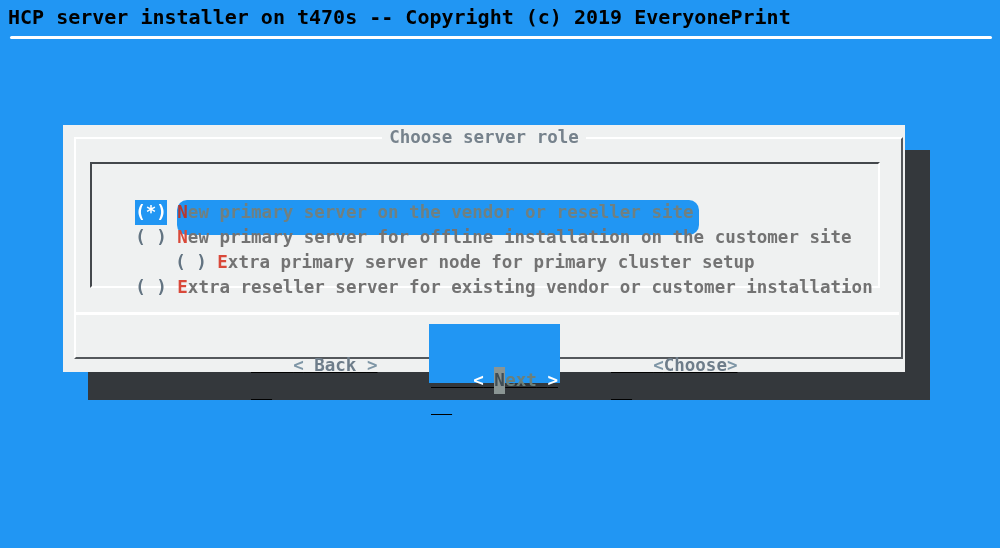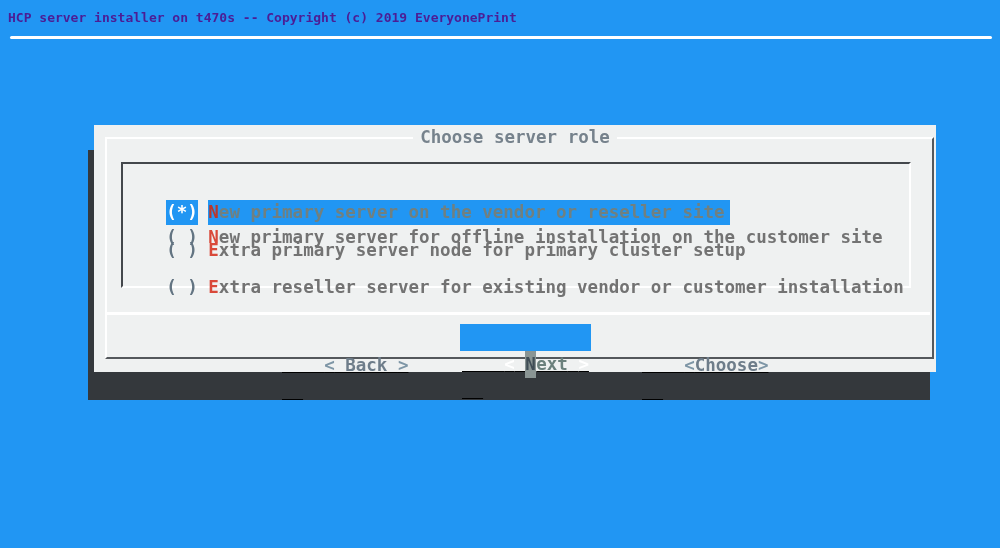--- a/index.html
+++ b/index.html
@@ -5,32 +5,32 @@
   html,body{margin:0;padding:0;}
   body{
     width:1000px;height:548px;position:relative;overflow:hidden;
     background:#2196f3;
     font-family:"DejaVu Sans Mono","Liberation Mono",monospace;
     font-weight:bold;
   }
   .abs{position:absolute;}
   
   .backtitle{
-    left:8px;top:5px;font-size:13px;line-height:25px;color:#4c1d95;
+    left:8px;top:5px;font-size:20px;line-height:25px;color:#000000;
     white-space:pre;
   }
   .backtitle-sep{
     left:10px;top:36px;width:982px;height:3px;background:#ffffff;border-radius:2px;
   }
   
   .shadow{
     left:88px;top:150px;width:842px;height:250px;background:#34383c;
   }
   .dialog{
-    left:63px;top:125px;width:842px;height:247px;background:#eff1f1;margin-left:31px;
+    left:63px;top:125px;width:842px;height:247px;background:#eff1f1;
   }
   .inner-border{
     position:absolute;left:11px;top:12px;right:2px;bottom:13px;
     border-top:2px solid #ffffff;border-left:2px solid #ffffff;
     border-right:2px solid #54585c;border-bottom:2px solid #54585c;
   }
   .title-wrap{
     position:absolute;left:0;top:2px;width:100%;text-align:center;
   }
   .title{
@@ -42,40 +42,40 @@
     position:absolute;left:27px;top:37px;width:786px;height:122px;
     border-top:2px solid #44484c;border-left:2px solid #44484c;
     border-right:2px solid #ffffff;border-bottom:2px solid #ffffff;
   }
   .row{
     position:absolute;left:30px;height:25px;line-height:25px;
     font-size:17.5px;white-space:pre;
   }
   .row .tag{display:inline-block;height:25px;color:#637482;}
   .row .sp{display:inline-block;height:25px;}
-  .row .lbl{display:inline-block;height:25px;}
+  .row .lbl{display:inline-block;height:35px;border-radius:10px;}
   .row .hot{color:#d9493a;}
   .row .rest{color:#737373;}
   .row.selected .tag{background:#2196f3;color:#ffffff;}
   .row.selected .lbl{background:#2196f3;padding-right:5px;}
   .row.selected .hot{color:#b8382e;}
   .row.selected .rest{color:#708080;}
   
   .btn-sep{
     position:absolute;left:13px;top:187px;width:823px;height:3px;background:#ffffff;
   }
   .btn{
     position:absolute;height:27px;line-height:27px;font-size:17.5px;
     white-space:pre;cursor:default;text-decoration:underline;
   }
   .btn .br{color:#7e96a6;}
   .btn .lbl{color:#6e7d8a;}
   .btn-back{left:188px;top:200px;}
   .btn-next{
-    left:366px;top:199px;background:#2196f3;padding:0 2px;
+    left:366px;top:199px;background:#2196f3;padding:16px 2px;
   }
   .btn-next .br{color:#ffffff;}
   .btn-next .lbl{color:#6b807c;}
   .btn-next .cursor{
     display:inline-block;width:11px;background:#8a9594;color:#3f4d56;
   }
   .btn-cancel{left:548px;top:200px;}
 </style>
 </head>
 <body>
@@ -106,19 +106,19 @@
 
   <div class="btn btn-cancel">
     <span class="br">&lt;</span><span class="lbl">Choose</span><span class="br">&gt;</span>
   </div>
 <div class="row selected" style="top: 50px;">
     <span class="tag">(*)</span><span class="sp"> </span><span class="lbl"><span class="hot">N</span><span class="rest">ew primary server on the vendor or reseller site</span></span>
   </div>
     <div class="row" style="top: 75px;">
     <span class="tag">( )</span><span class="sp"> </span><span class="lbl"><span class="hot">N</span><span class="rest">ew primary server for offline installation on the customer site</span></span>
   </div>
-    <div class="row" style="top: 88px;">
+    <div class="row" style="top: 100px; padding-left: 40px;">
     <span class="tag">( )</span><span class="sp"> </span><span class="lbl"><span class="hot">E</span><span class="rest">xtra primary server node for primary cluster setup</span></span>
   </div>
     <div class="row" style="top: 125px;">
     <span class="tag">( )</span><span class="sp"> </span><span class="lbl"><span class="hot">E</span><span class="rest">xtra reseller server for existing vendor or customer installation</span></span>
   </div>
   </div>
 
 </body></html>

